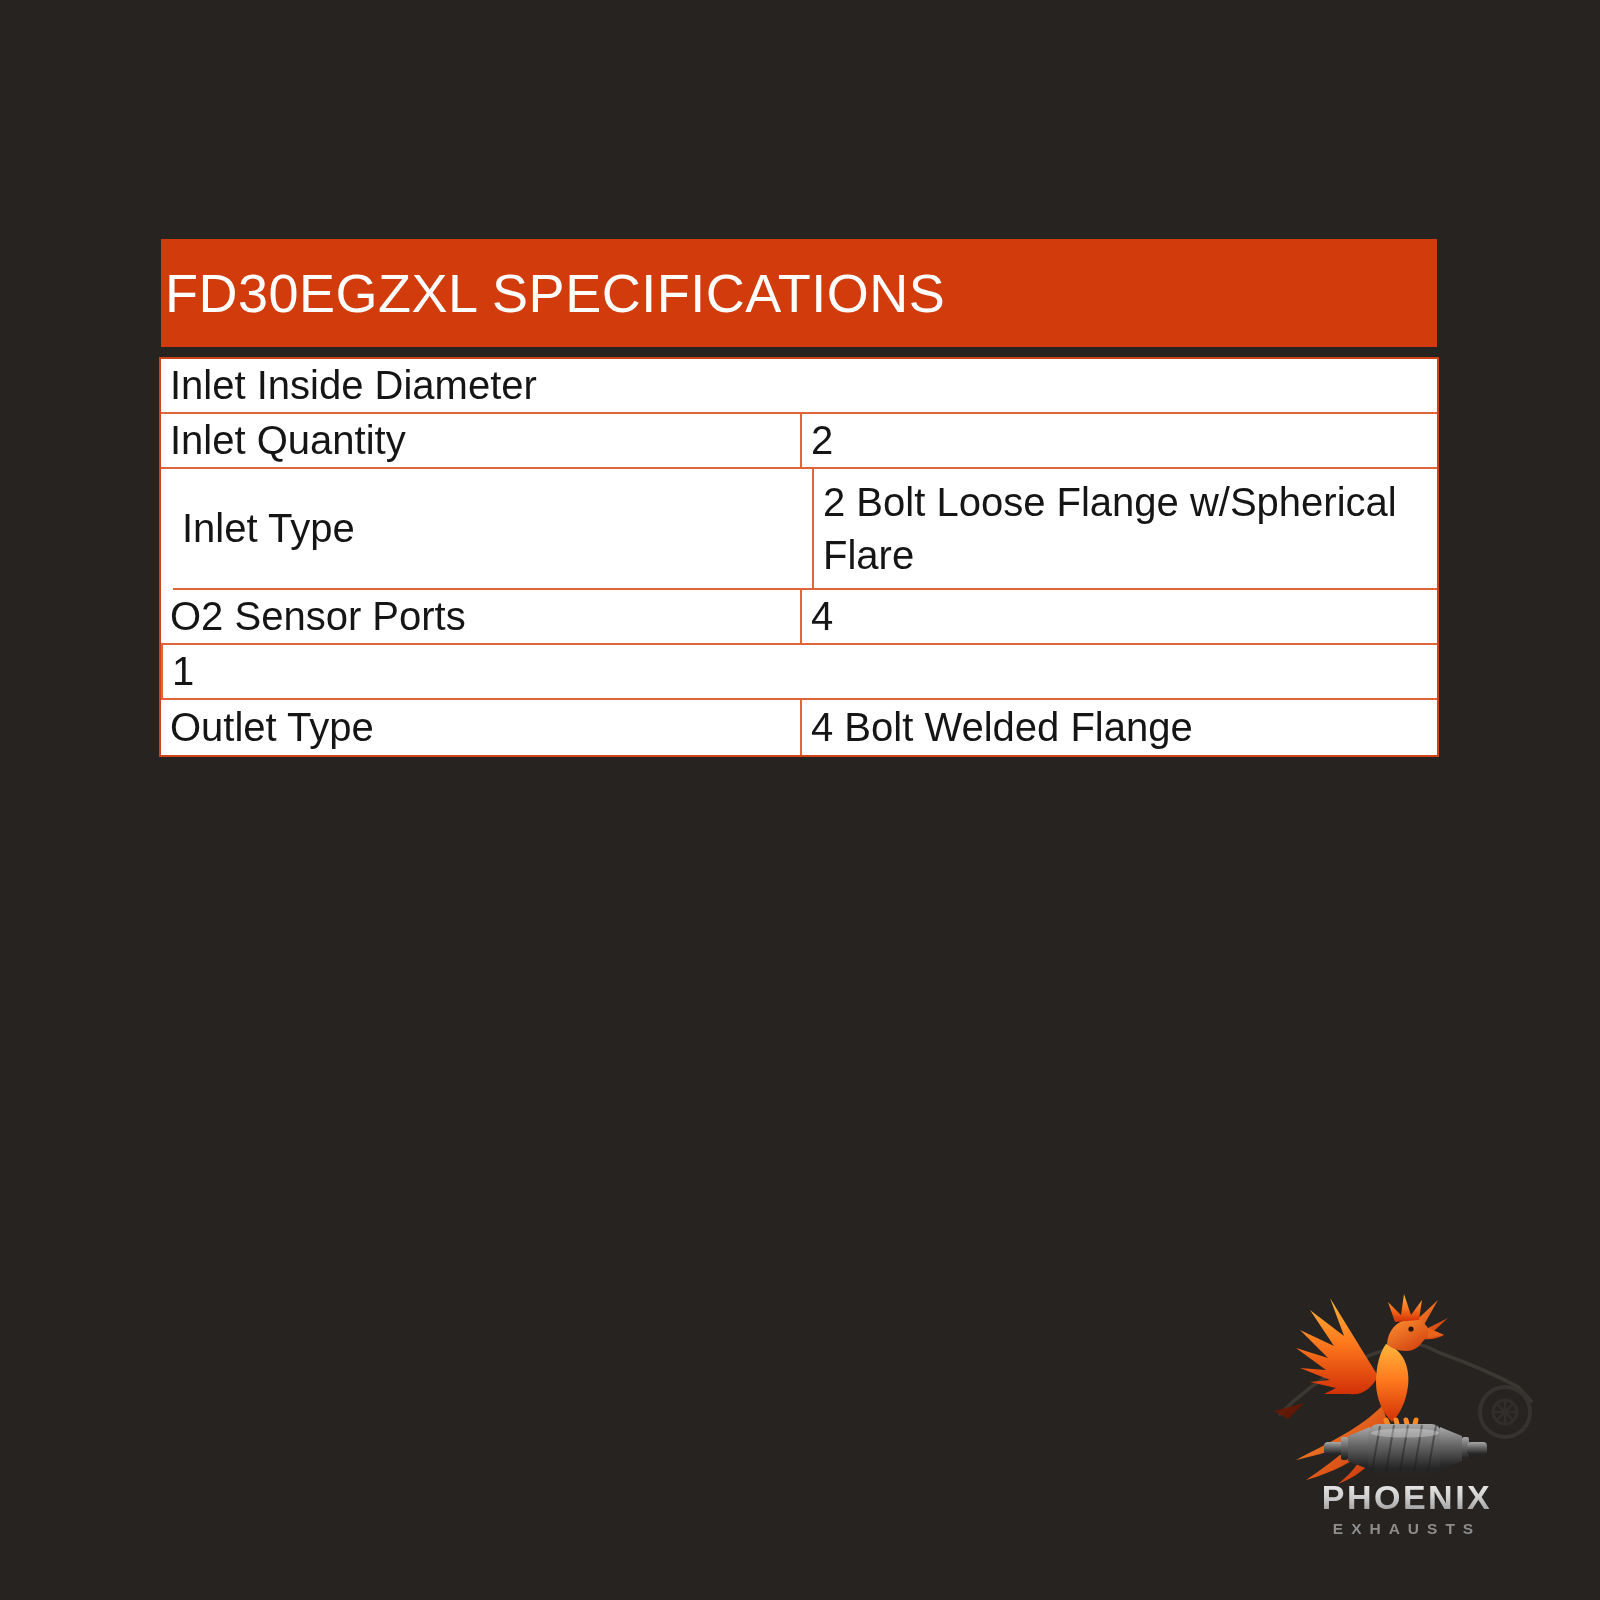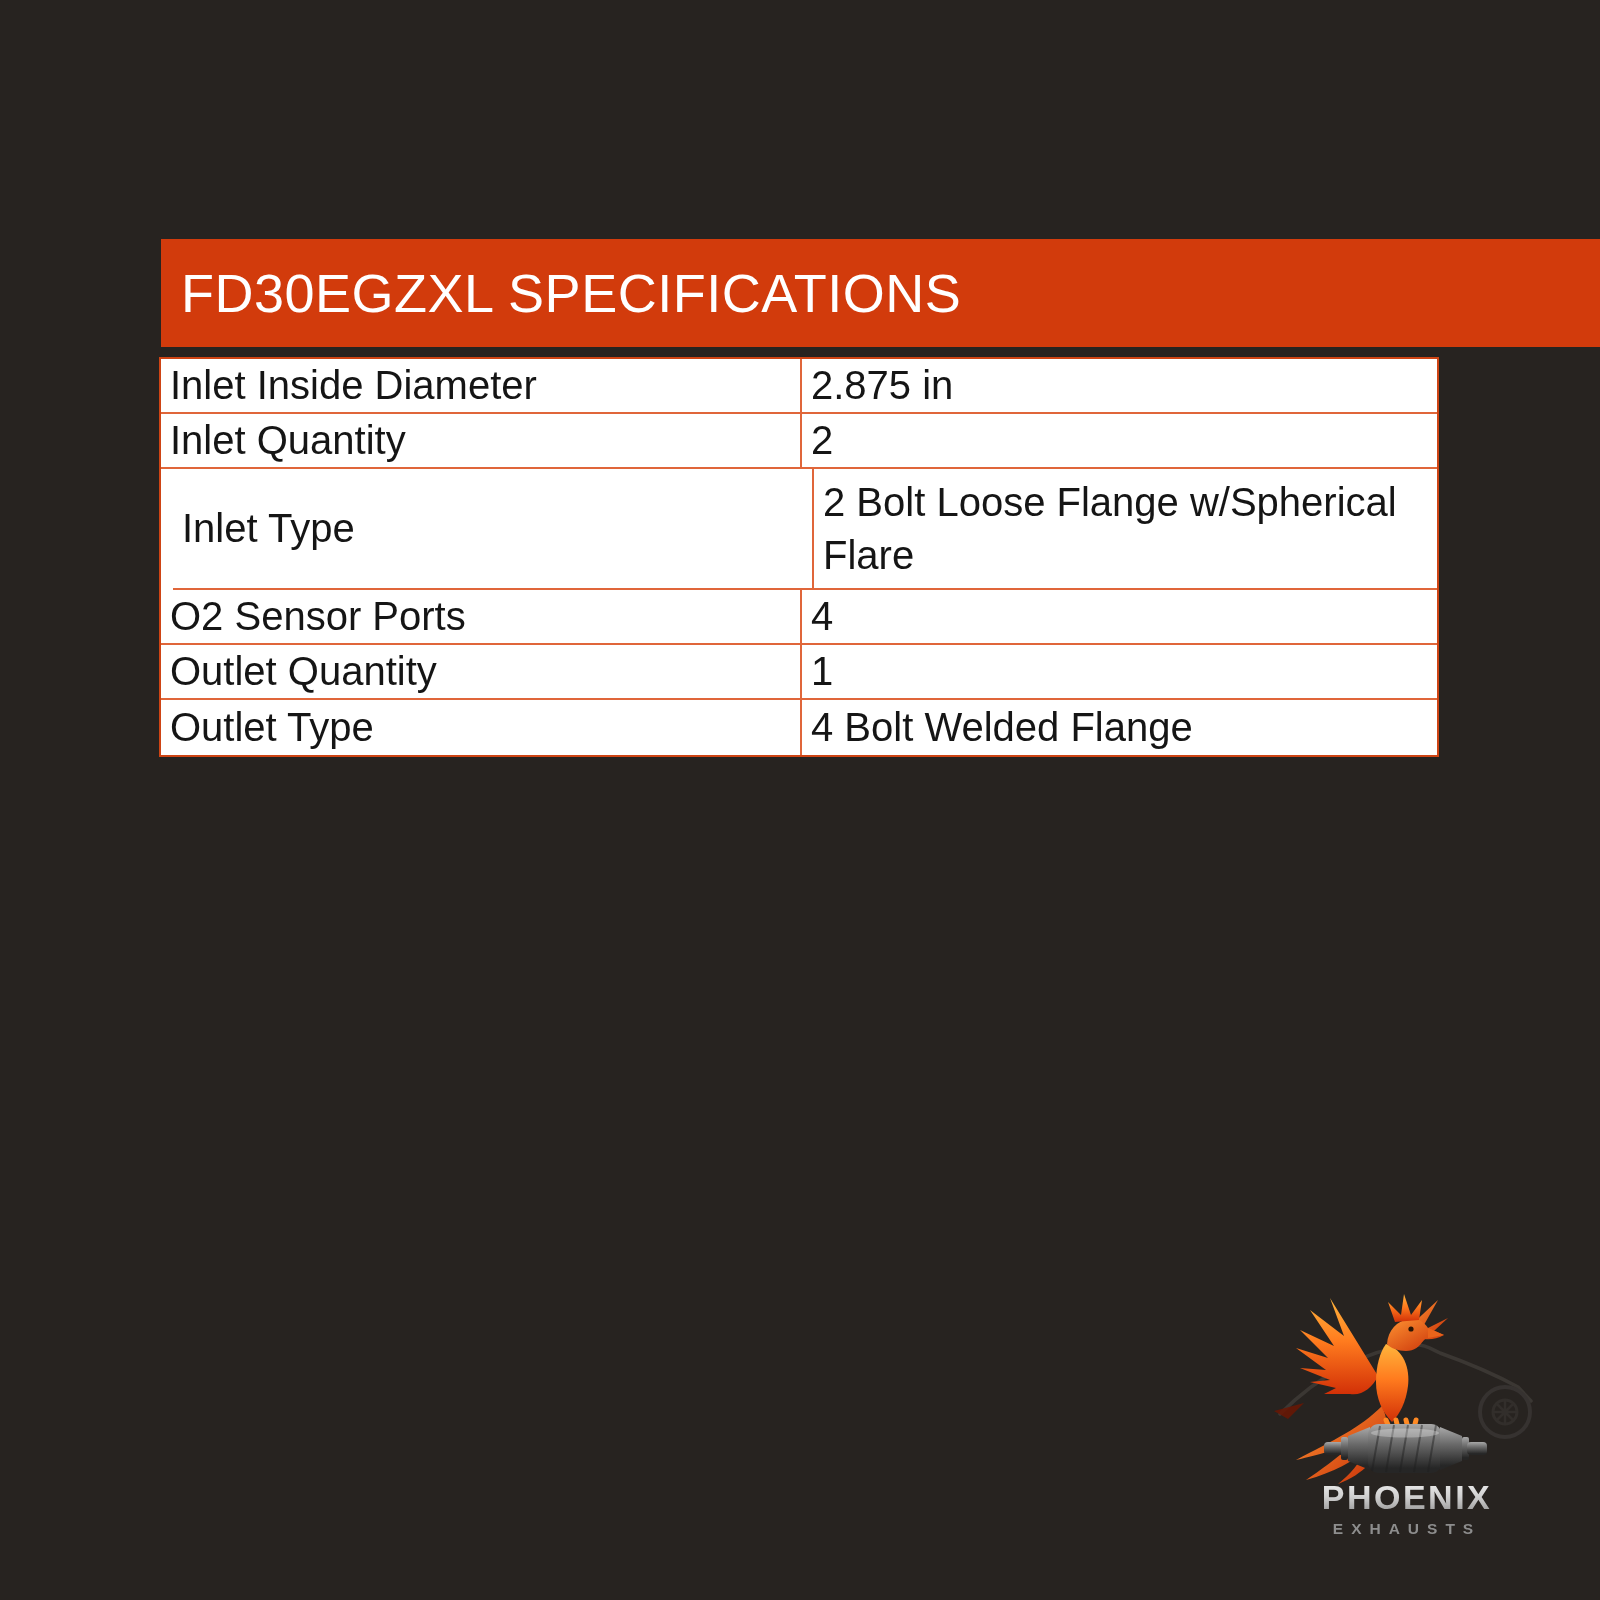--- a/index.html
+++ b/index.html
@@ -5,24 +5,24 @@
   html,body{margin:0;padding:0;}
   body{
     width:1600px;height:1600px;position:relative;overflow:hidden;
     background:#272320;
     font-family:"Liberation Sans", sans-serif;
     -webkit-font-smoothing:antialiased;
   }
   *{box-sizing:border-box;}
 
   .spec-header{
-    position:absolute;left:161px;top:239px;width:1440px;height:108px;
+    position:absolute;left:161px;top:239px;width:1276px;height:108px;
     background:#D23B0C;
     display:flex;align-items:center;
-    padding-left:20px;
+    padding-left:4px;
   }
   .spec-header .title{
     color:#FFFFFF;font-size:54px;letter-spacing:0.5px;line-height:1;
   }
 
   .spec-table{
     position:absolute;left:159px;top:357px;width:1280px;
     background:#FFFFFF;
     border:2px solid #CE4414;
   }
@@ -46,36 +46,34 @@
 </head>
 <body>
 
 <header class="spec-header">
   <div class="title">FD30EGZXL SPECIFICATIONS</div>
 </header>
 
 <div class="spec-table">
   <div class="spec-row short">
     <div class="cell label">Inlet Inside Diameter</div>
-    <div class="cell value">2.875 in</div>
   </div>
   <div class="spec-row short">
     <div class="cell label">Inlet Quantity</div>
     <div class="cell value">2</div>
   </div>
   <div class="spec-row tall">
     <div class="cell label">Inlet Type</div>
     <div class="cell value">2 Bolt Loose Flange w/Spherical Flare</div>
   </div>
   <div class="spec-row short">
     <div class="cell label">O2 Sensor Ports</div>
     <div class="cell value">4</div>
   </div>
   <div class="spec-row short">
-    <div class="cell label">Outlet Quantity</div>
     <div class="cell value">1</div>
   </div>
   <div class="spec-row short">
     <div class="cell label">Outlet Type</div>
     <div class="cell value">4 Bolt Welded Flange</div>
   </div>
 </div>
 
 <div class="brand-logo">
   <svg viewBox="0 0 276 262" width="276" height="262">

